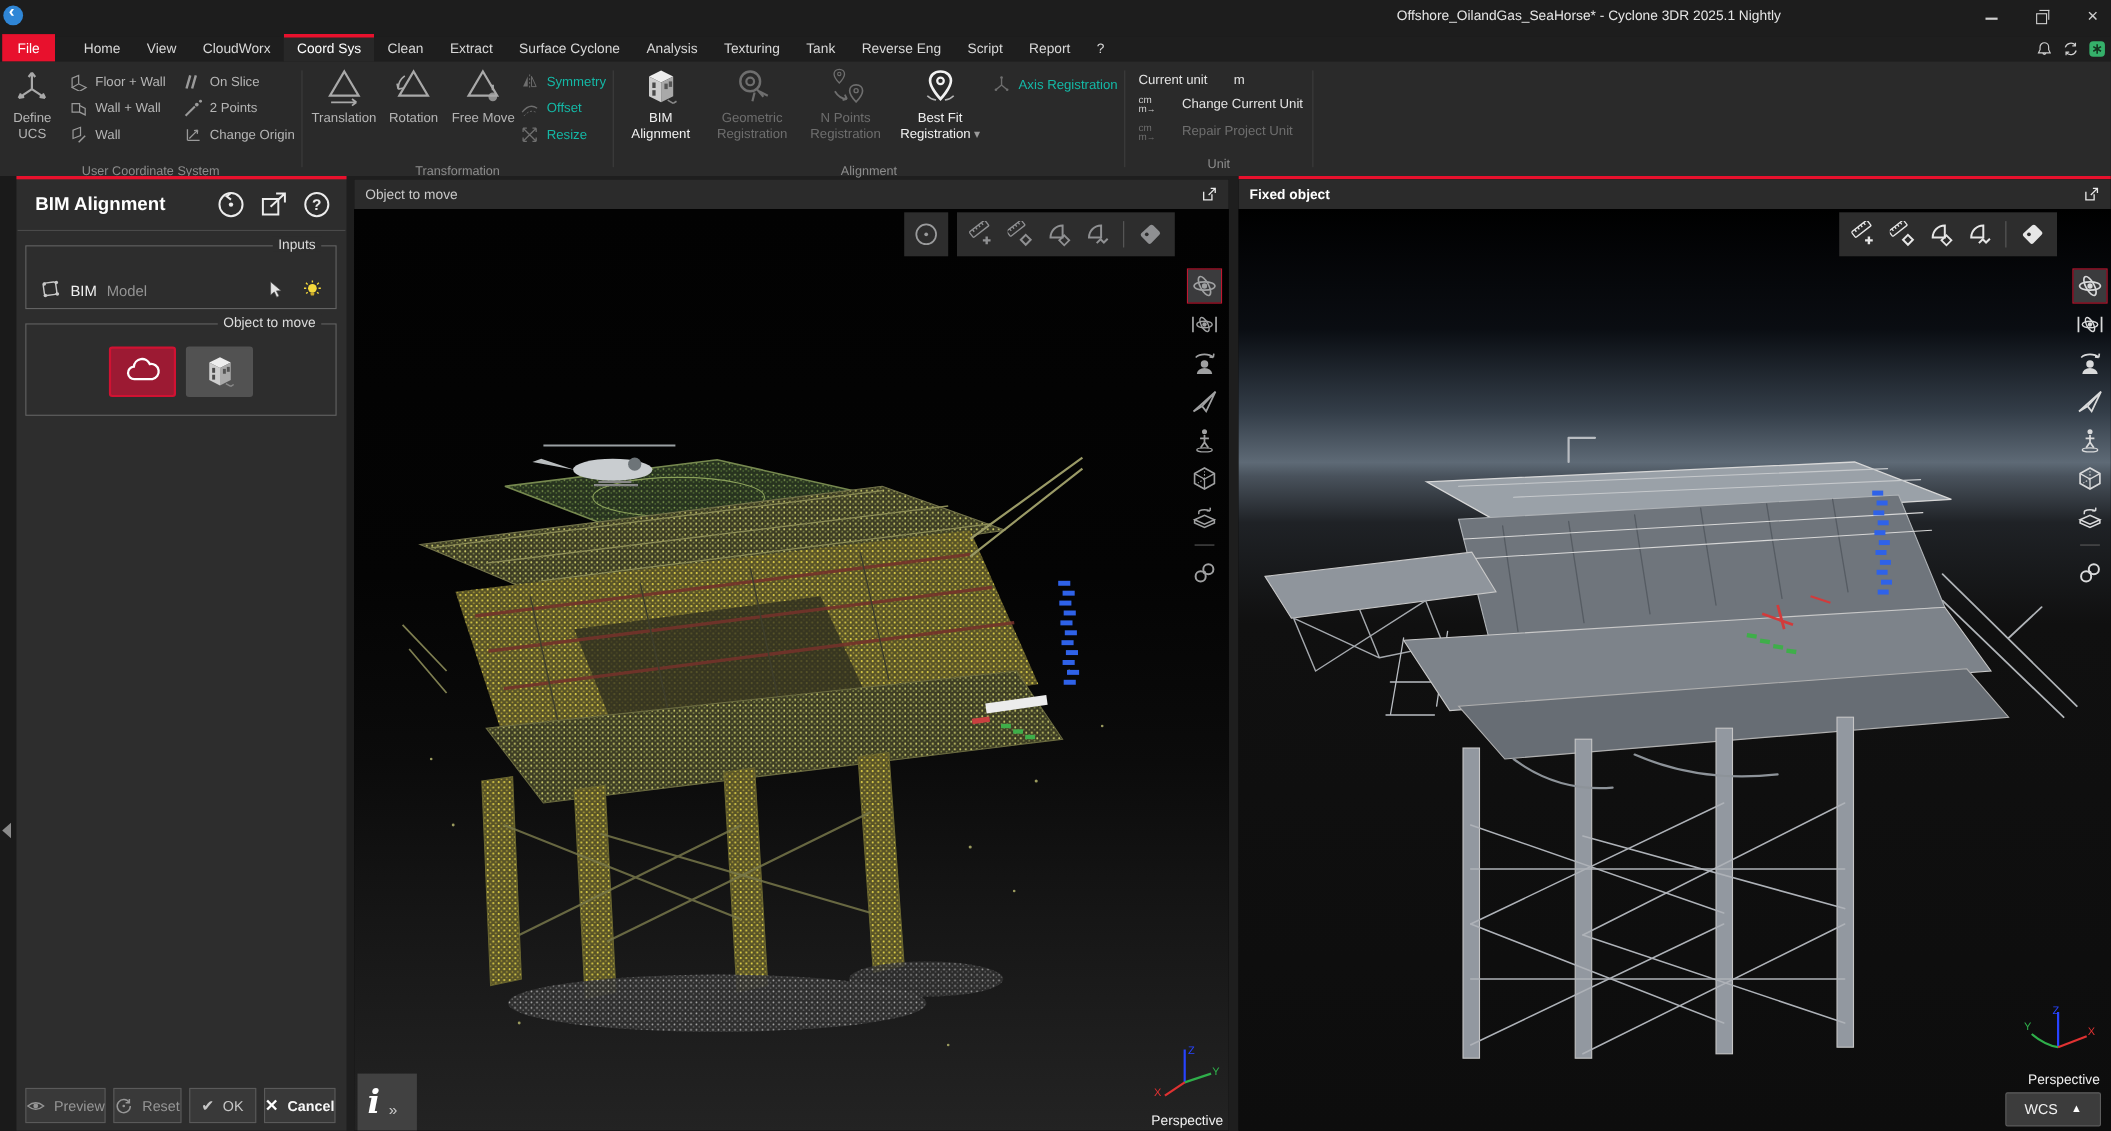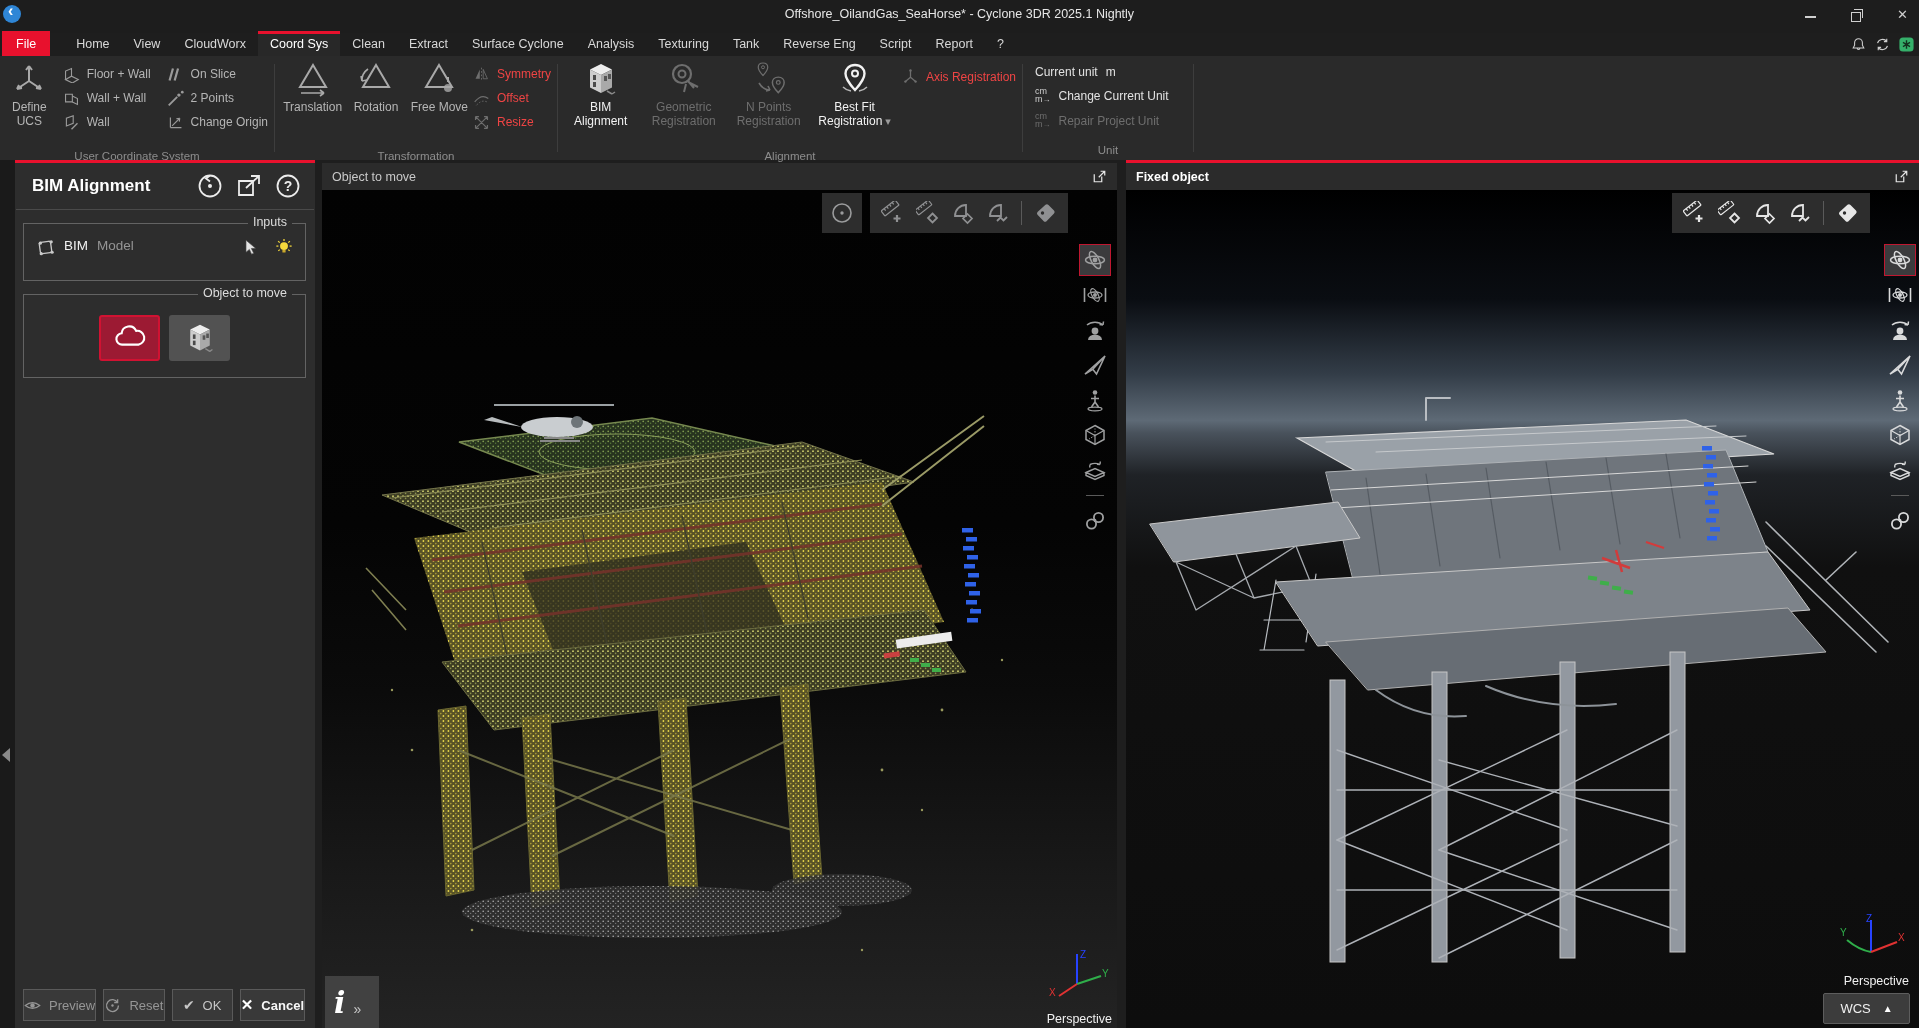--- a/index.html
+++ b/index.html
@@ -3,21 +3,21 @@
 <meta charset="utf-8">
 <style>
   html,body{margin:0;padding:0}
   body{width:1919px;height:1028px;overflow:hidden;position:relative;background:#1e1e1e;
        font-family:"Liberation Sans",sans-serif;color:#ddd;-webkit-font-smoothing:antialiased}
   svg{display:block}
   
   .titlebar{position:absolute;top:0;left:0;right:0;height:33px;background:#1d1d1d}
   .app-icon{position:absolute;left:3px;top:5px;width:18px;height:18px;border-radius:50%;background:#2f86d6}
   .app-icon::before{content:"‹";position:absolute;left:5px;top:-3px;color:#fff;font-size:16px;font-weight:bold}
-  .title-text{position:absolute;left:300px;right:300px;top:7px;text-align:center;font-size:12.5px;color:#e6e6e6;white-space:nowrap}
+  .title-text{position:absolute;left:300px;right:300px;top:7px;text-align:right;font-size:12.5px;color:#e6e6e6;white-space:nowrap}
   .win-controls{position:absolute;right:10px;top:0;height:30px;display:flex;align-items:center;gap:34px}
   .wc{width:12px;height:12px;position:relative;color:#cfcfcf;cursor:default}
   .wc-min::before{content:"";position:absolute;left:0;top:7px;width:11px;height:2px;background:#cfcfcf}
   .wc-restore::before{content:"";position:absolute;left:0;top:3px;width:8px;height:8px;border:1px solid #cfcfcf}
   .wc-restore::after{content:"";position:absolute;left:3px;top:0;width:8px;height:8px;border:1px solid #cfcfcf;border-left:none;border-bottom:none}
   .wc-close::before{content:"✕";position:absolute;left:0;top:-2px;font-size:13px}
   
   .tabs{position:absolute;top:31px;left:2px;height:25px;display:flex;align-items:stretch}
   .tab{display:flex;align-items:center;padding:0 12px;font-size:12.5px;color:#d8d8d8;white-space:nowrap}
   .tab.file{background:#e8112d;color:#fff;padding:0 14px;margin-right:14px}
@@ -32,41 +32,41 @@
   .rlabel{height:18px;line-height:16px;text-align:center;font-size:11.5px;color:#8d8d8d;white-space:nowrap}
   .bigbtn{width:66px;padding-top:3px;display:flex;flex-direction:column;align-items:center;text-align:center;
           font-size:12px;line-height:1.18;color:#b5b5b5;cursor:default}
   .bigbtn svg{width:36px;height:36px;margin-bottom:3px;color:#a9a9a9}
   .bigbtn.bright{color:#f2f2f2}.bigbtn.bright svg{color:#f2f2f2}
   .bigbtn.dim{color:#6e6e6e}.bigbtn.dim svg{color:#6e6e6e}
   .sgrid{display:grid;grid-auto-flow:column;grid-template-rows:repeat(3,1fr);column-gap:16px;row-gap:0;
          padding:4px 0 14px 10px;font-size:12px;color:#b5b5b5;height:72px}
   .sitem{display:flex;align-items:center;gap:7px;white-space:nowrap}
   .sitem svg{width:17px;height:17px;color:#9a9a9a}
-  .sitem.dim{color:#ef4444}.sitem.dim svg{color:#6e6e6e}
+  .sitem.dim{color:#14b8a6}.sitem.dim svg{color:#6e6e6e}
   .caret::after{content:"▾";color:#9a9a9a;font-size:11px;margin-left:3px}
   .unit-col{display:flex;flex-direction:column;gap:8px;padding:7px 4px 0 6px;font-size:12px}
-  .unit-row{display:flex;align-items:center;gap:8px;white-space:nowrap;color:#e2e2e2}
+  .unit-row{display:flex;gap:24px;white-space:nowrap;color:#e2e2e2}
   .unit-row.dim{color:#6e6e6e}
   .u-ic{display:flex;flex-direction:column;line-height:8px;font-size:9px;font-weight:normal;color:#cfcfcf}
   .u-ic i{font-style:normal}.u-ic .m-arrow::after{content:"→";font-size:8px}
   .unit-row.dim .u-ic{color:#6e6e6e}
   
   .gutter{position:absolute;left:0;top:160px;width:15px;bottom:0;background:#1a1a1a}
   .collapse-arrow{position:absolute;left:2px;top:588px;width:0;height:0;border-top:7px solid transparent;
                   border-bottom:7px solid transparent;border-right:8px solid #8a8a8a}
   .panel{position:absolute;left:15px;top:160px;width:300px;bottom:0;background:#2d2d2d;border-top:3px solid #e8112d}
   .panel-header{height:46px;display:flex;align-items:center;padding:0 14px 0 17px}
   .panel-title{font-size:17px;font-weight:bold;color:#fff}
   .ph-icons{margin-left:auto;display:flex;gap:13px}
   .ph-btn{width:26px;height:26px;color:#ececec}
   .ph-btn svg{width:26px;height:26px}
   .fset{margin:13px 9px 0 8px;border:1px solid #636363;position:relative;padding:14px 8px 8px}
   .fset-legend{position:absolute;top:-9px;right:13px;background:#2d2d2d;padding:0 5px;font-size:12.5px;color:#dcdcdc}
-  .inrow{display:flex;align-items:flex-start;height:34px;gap:9px;padding:0 4px}
+  .inrow{display:flex;align-items:flex-end;height:34px;gap:9px;padding:0 4px}
   .inrow .nm{color:#f0f0f0;font-size:13.5px}
   .inrow .vl{color:#949494;font-size:13.5px}
   .inrow-tools{margin-left:auto;display:flex;align-items:center;gap:17px}
   .inrow svg.typ{width:19px;height:19px;color:#c9c9c9}
   .cursor-ic{width:16px;height:16px}
   .bulb-ic{width:18px;height:18px}
   .otm-body{display:flex;justify-content:center;gap:9px;padding:6px 0 8px}
   .otm-btn{width:57px;height:42px;border-radius:3px;display:flex;align-items:center;justify-content:center}
   .otm-cloud{background:#9c1a33;border:2px solid #d01232}
   .otm-cube{background:#525252;border:2px solid #525252}

